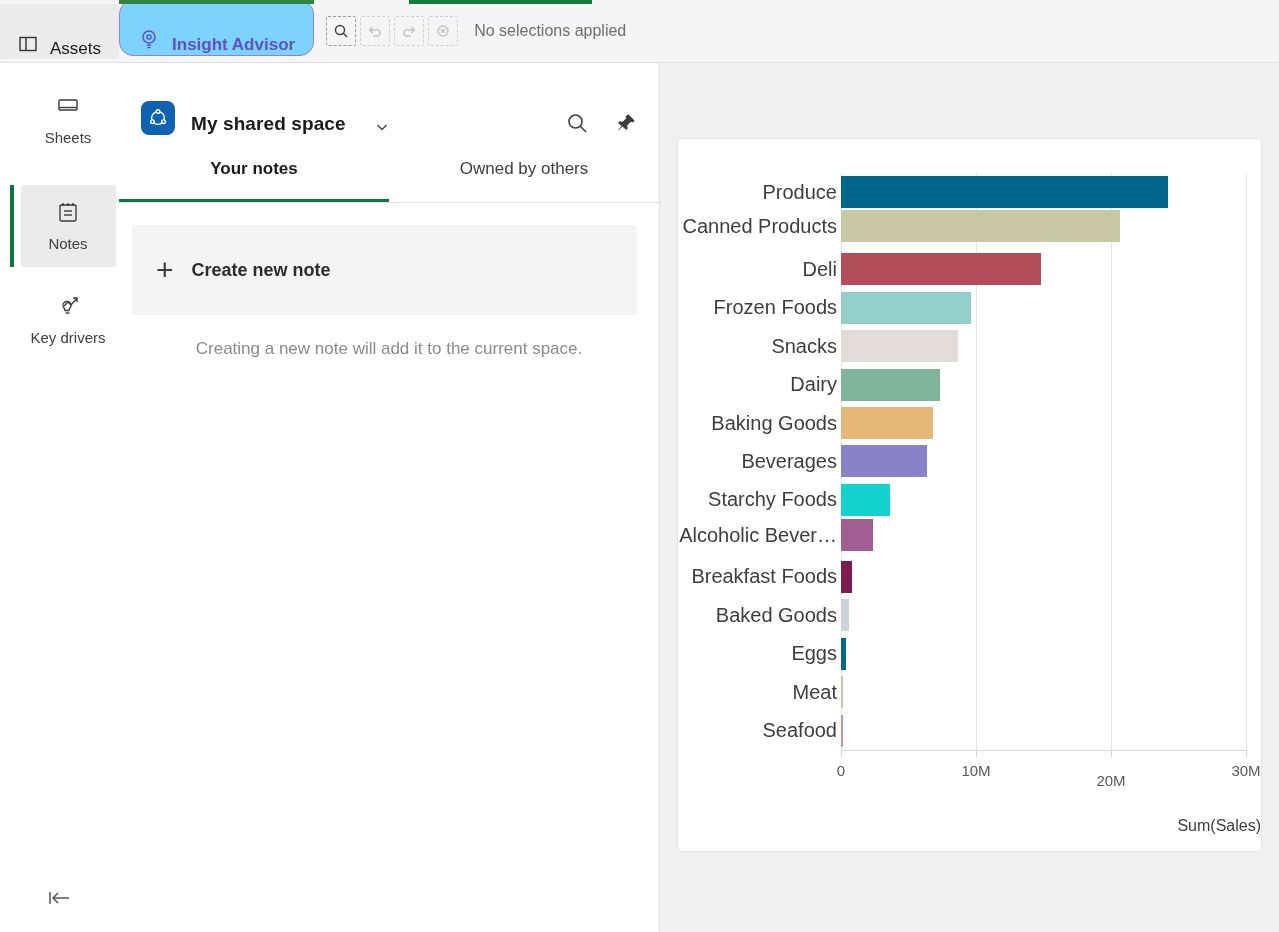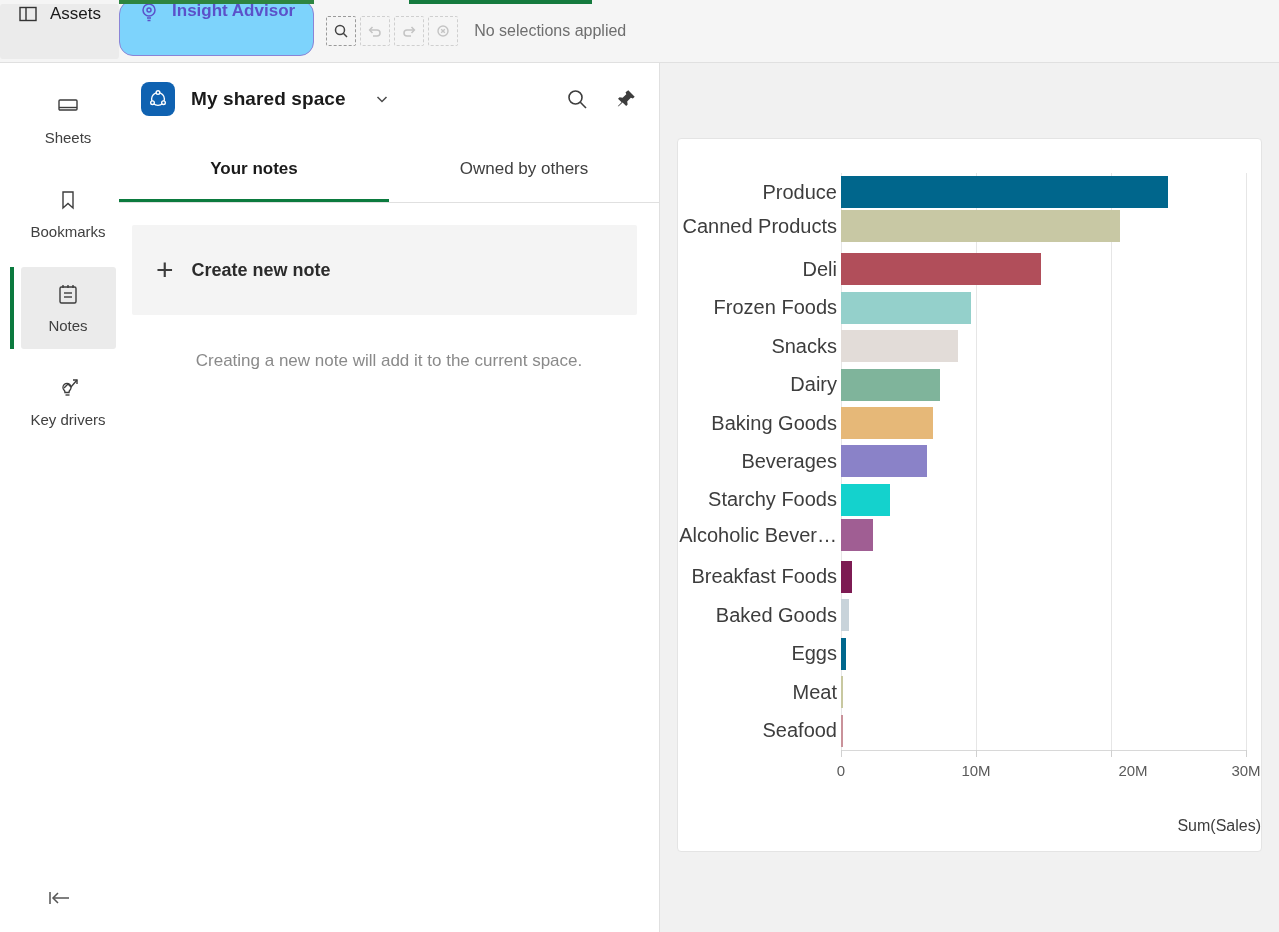--- a/index.html
+++ b/index.html
@@ -11,21 +11,21 @@
   }
 
   
   .topbar {
     position: absolute; top: 0; left: 0; width: 1279px; height: 63px;
     background: #f5f5f5;
     display: flex; align-items: stretch;
     border-bottom: 1px solid #e0e0e0;
   }
   .tb-btn {
-    display: flex; align-items: flex-start; gap: 12px;
+    display: flex; align-items: flex-end; gap: 12px;
     padding: 0 18px; height: 63px; cursor: pointer;
   }
   .tb-assets {
     background: #ebebeb; color: #1a1a1a; font-size: 17px;
     margin: 4px 0; height: 55px; border-radius: 3px;
   }
   .tb-insight {
     background: #7dd3fc; color: #5b51c9;
     border: 1px solid #8b84d6; border-radius: 14px;
     font-size: 17px; font-weight: 600; height: 56px;
@@ -74,21 +74,21 @@
     display: flex; align-items: center; justify-content: center;
     height: 40px; cursor: pointer;
   }
 
   
   .notes-panel {
     position: absolute; left: 119px; top: 63px; width: 541px; height: 869px;
     background: #ffffff; border-right: 1px solid #e0e0e0;
   }
   .space-row {
-    display: flex; align-items: center; height: 72px; padding: 0 22px 0 22px;
+    display: flex; align-items: flex-end; height: 72px; padding: 0 22px 0 22px;
   }
   .space-logo {
     width: 34px; height: 34px; border-radius: 8px; background: #0f62b1;
     display: flex; align-items: center; justify-content: center; flex: none;
   }
   .space-name {
     margin-left: 16px; font-size: 19px; font-weight: 700; color: #1a1a1a;
     letter-spacing: .1px;
   }
   .space-caret { margin-left: 28px; cursor: pointer; display: flex; }
@@ -112,21 +112,21 @@
 
   .create-note {
     margin: 22px 22px 0 13px; height: 90px; background: #f4f4f4;
     display: flex; align-items: center; padding-left: 24px; gap: 18px;
     cursor: pointer; border-radius: 2px;
   }
   .create-note .plus { font-size: 30px; color: #3d3d3d; line-height: 1; font-weight: 300; }
   .create-note .lbl { font-size: 18px; font-weight: 700; color: #2b2b2b; }
 
   .hint {
-    margin-top: 36px; text-align: center; color: #8a8a8a; font-size: 17px;
+    margin-top: 24px; text-align: center; color: #8a8a8a; font-size: 17px;
     padding: 0 24px;
   }
 
   
   .chart-area {
     position: absolute; left: 660px; top: 63px; width: 619px; height: 869px;
     background: #f1f1f1;
   }
   .chart-title {
     position: absolute; left: 27px; top: 15px;
@@ -232,28 +232,20 @@
     <span>
       <svg width="24" height="24" viewBox="0 0 24 24" fill="none" stroke="#3d3d3d" stroke-width="1.4">
         <rect x="3" y="6" width="18" height="10" rx="1"></rect>
           <line x1="3" y1="13.5" x2="21" y2="13.5"></line>
       </svg>
     </span>
     <span>Sheets</span>
   </div>
   <div class="rail-gap"></div>
 
-  <div class="rail-item">
-    <span>
-      <svg width="24" height="24" viewBox="0 0 24 24" fill="none" stroke="#3d3d3d" stroke-width="1.4">
-        <path d="M7 4h10v16l-5-4.5L7 20z"></path>
-      </svg>
-    </span>
-    <span>Bookmarks</span>
-  </div>
   <div class="rail-gap"></div>
 
   <div class="rail-item active">
     <span>
       <svg width="24" height="24" viewBox="0 0 24 24" fill="none" stroke="#3d3d3d" stroke-width="1.4">
         <rect x="4" y="5" width="16" height="16" rx="1.5"></rect>
         <line x1="7" y1="3" x2="7" y2="6"></line>
           <line x1="12" y1="3" x2="12" y2="6"></line>
           <line x1="17" y1="3" x2="17" y2="6"></line>
         <line x1="8" y1="11" x2="16" y2="11"></line>
@@ -403,19 +395,19 @@
           <div class="bar" style="width: 2px; background: rgb(201, 146, 154); height: 32px;"></div>
         </div>
       </div>
     <div class="axis-bottom"></div>
     <div id="ticks">
         <div class="tick" style="left: 163px;"></div>
         <div class="tick-label" style="left: 163px;">0</div>
         <div class="tick" style="left: 298px;"></div>
         <div class="tick-label" style="left: 298px;">10M</div>
         <div class="tick" style="left: 433px;"></div>
-        <div class="tick-label" style="left: 455px;">20M</div>
+        <div class="tick-label" style="left: 433px; margin-top: 10px;">20M</div>
         <div class="tick" style="left: 568px;"></div>
         <div class="tick-label" style="left: 568px;">30M</div>
       </div>
     <div class="axis-title">Sum(Sales)</div>
   </div>
 </div>
 
 </body></html>

